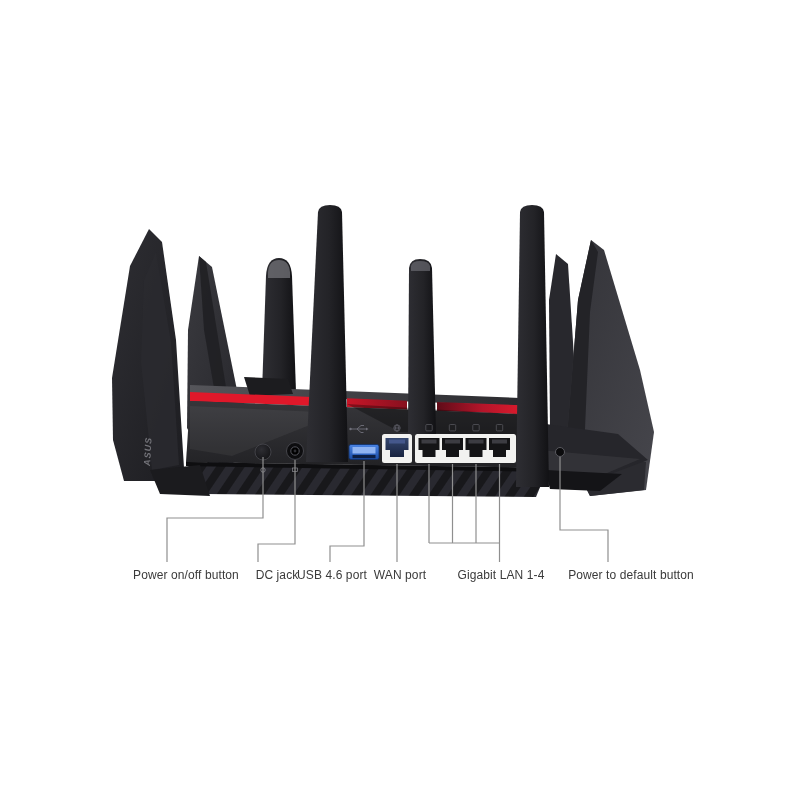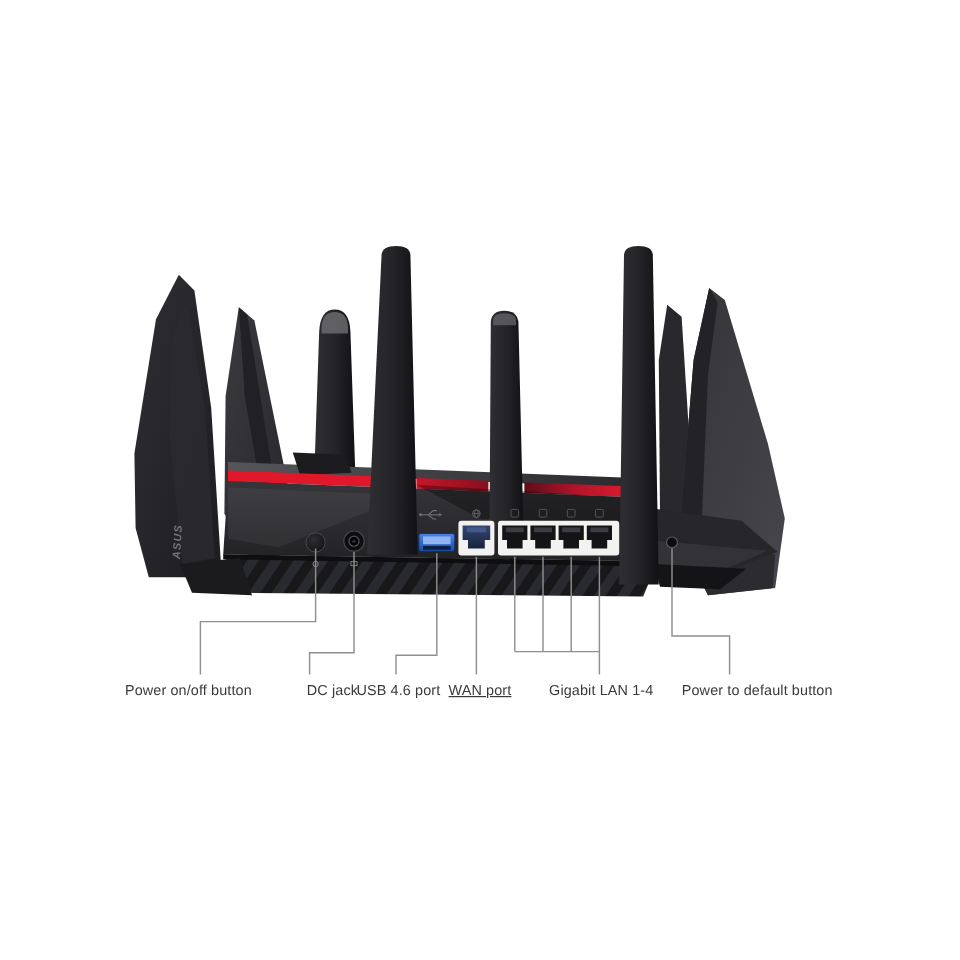--- a/index.html
+++ b/index.html
@@ -5,24 +5,24 @@
   html,body{margin:0;padding:0;background:#ffffff;}
   #canvas{
     position:relative;width:800px;height:800px;background:#ffffff;overflow:hidden;
     font-family:"Liberation Sans", sans-serif;
   }
   #router-svg{position:absolute;left:0;top:0;}
   .callout-label{
     position:absolute;top:568px;transform:translateX(-50%);
     font-size:12px;color:#3a3a3a;white-space:nowrap;letter-spacing:0.1px;
   }
-  .lbl-power{left:157px;}
+  .lbl-power{left:186px;}
   .lbl-dc{left:277px;}
   .lbl-usb{left:332px;}
-  .lbl-wan{left:400px;text-decoration:underline;}
+  .lbl-wan{left:400px;}
   .lbl-lan{left:501px;text-align:right;}
   .lbl-reset{left:631px;}
 </style>
 </head>
 <body>
 
 <div id="canvas">
 
   <svg id="router-svg" width="800" height="800" viewBox="0 0 800 800">
     <defs>

